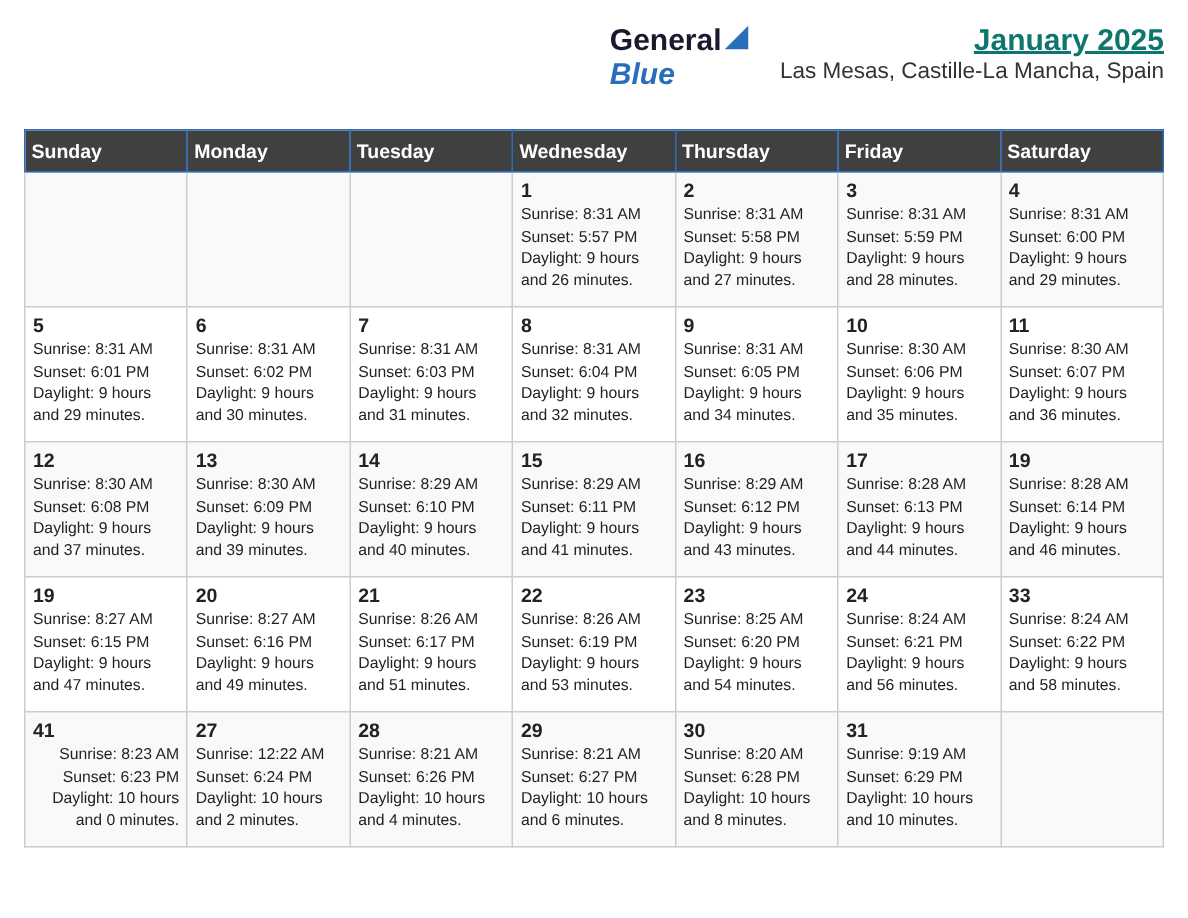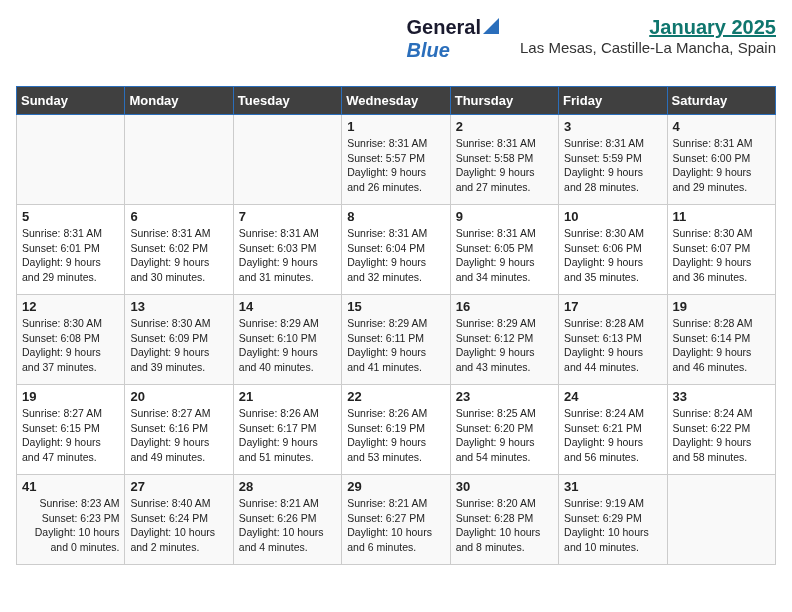--- a/index.html
+++ b/index.html
@@ -277,21 +277,21 @@
       </tr>
       <tr>
         <td>
           <span class="day-num">41</span>
           <div class="cell-text" style="white-space: pre-line; text-align: right;">Sunrise: 8:23 AM
 Sunset: 6:23 PM
 Daylight: 10 hours and 0 minutes.</div>
         </td>
         <td>
           <span class="day-num">27</span>
-          <div class="cell-text" style="white-space: pre-line;">Sunrise: 8:40 AM
+          <div class="cell-text" style="white-space: pre-line;">Sunrise: 12:22 AM
 Sunset: 6:24 PM
 Daylight: 10 hours and 2 minutes.</div>
         </td>
         <td>
           <span class="day-num">28</span>
           <div class="cell-text" style="white-space: pre-line;">Sunrise: 8:21 AM
 Sunset: 6:26 PM
 Daylight: 10 hours and 4 minutes.</div>
         </td>
         <td>

